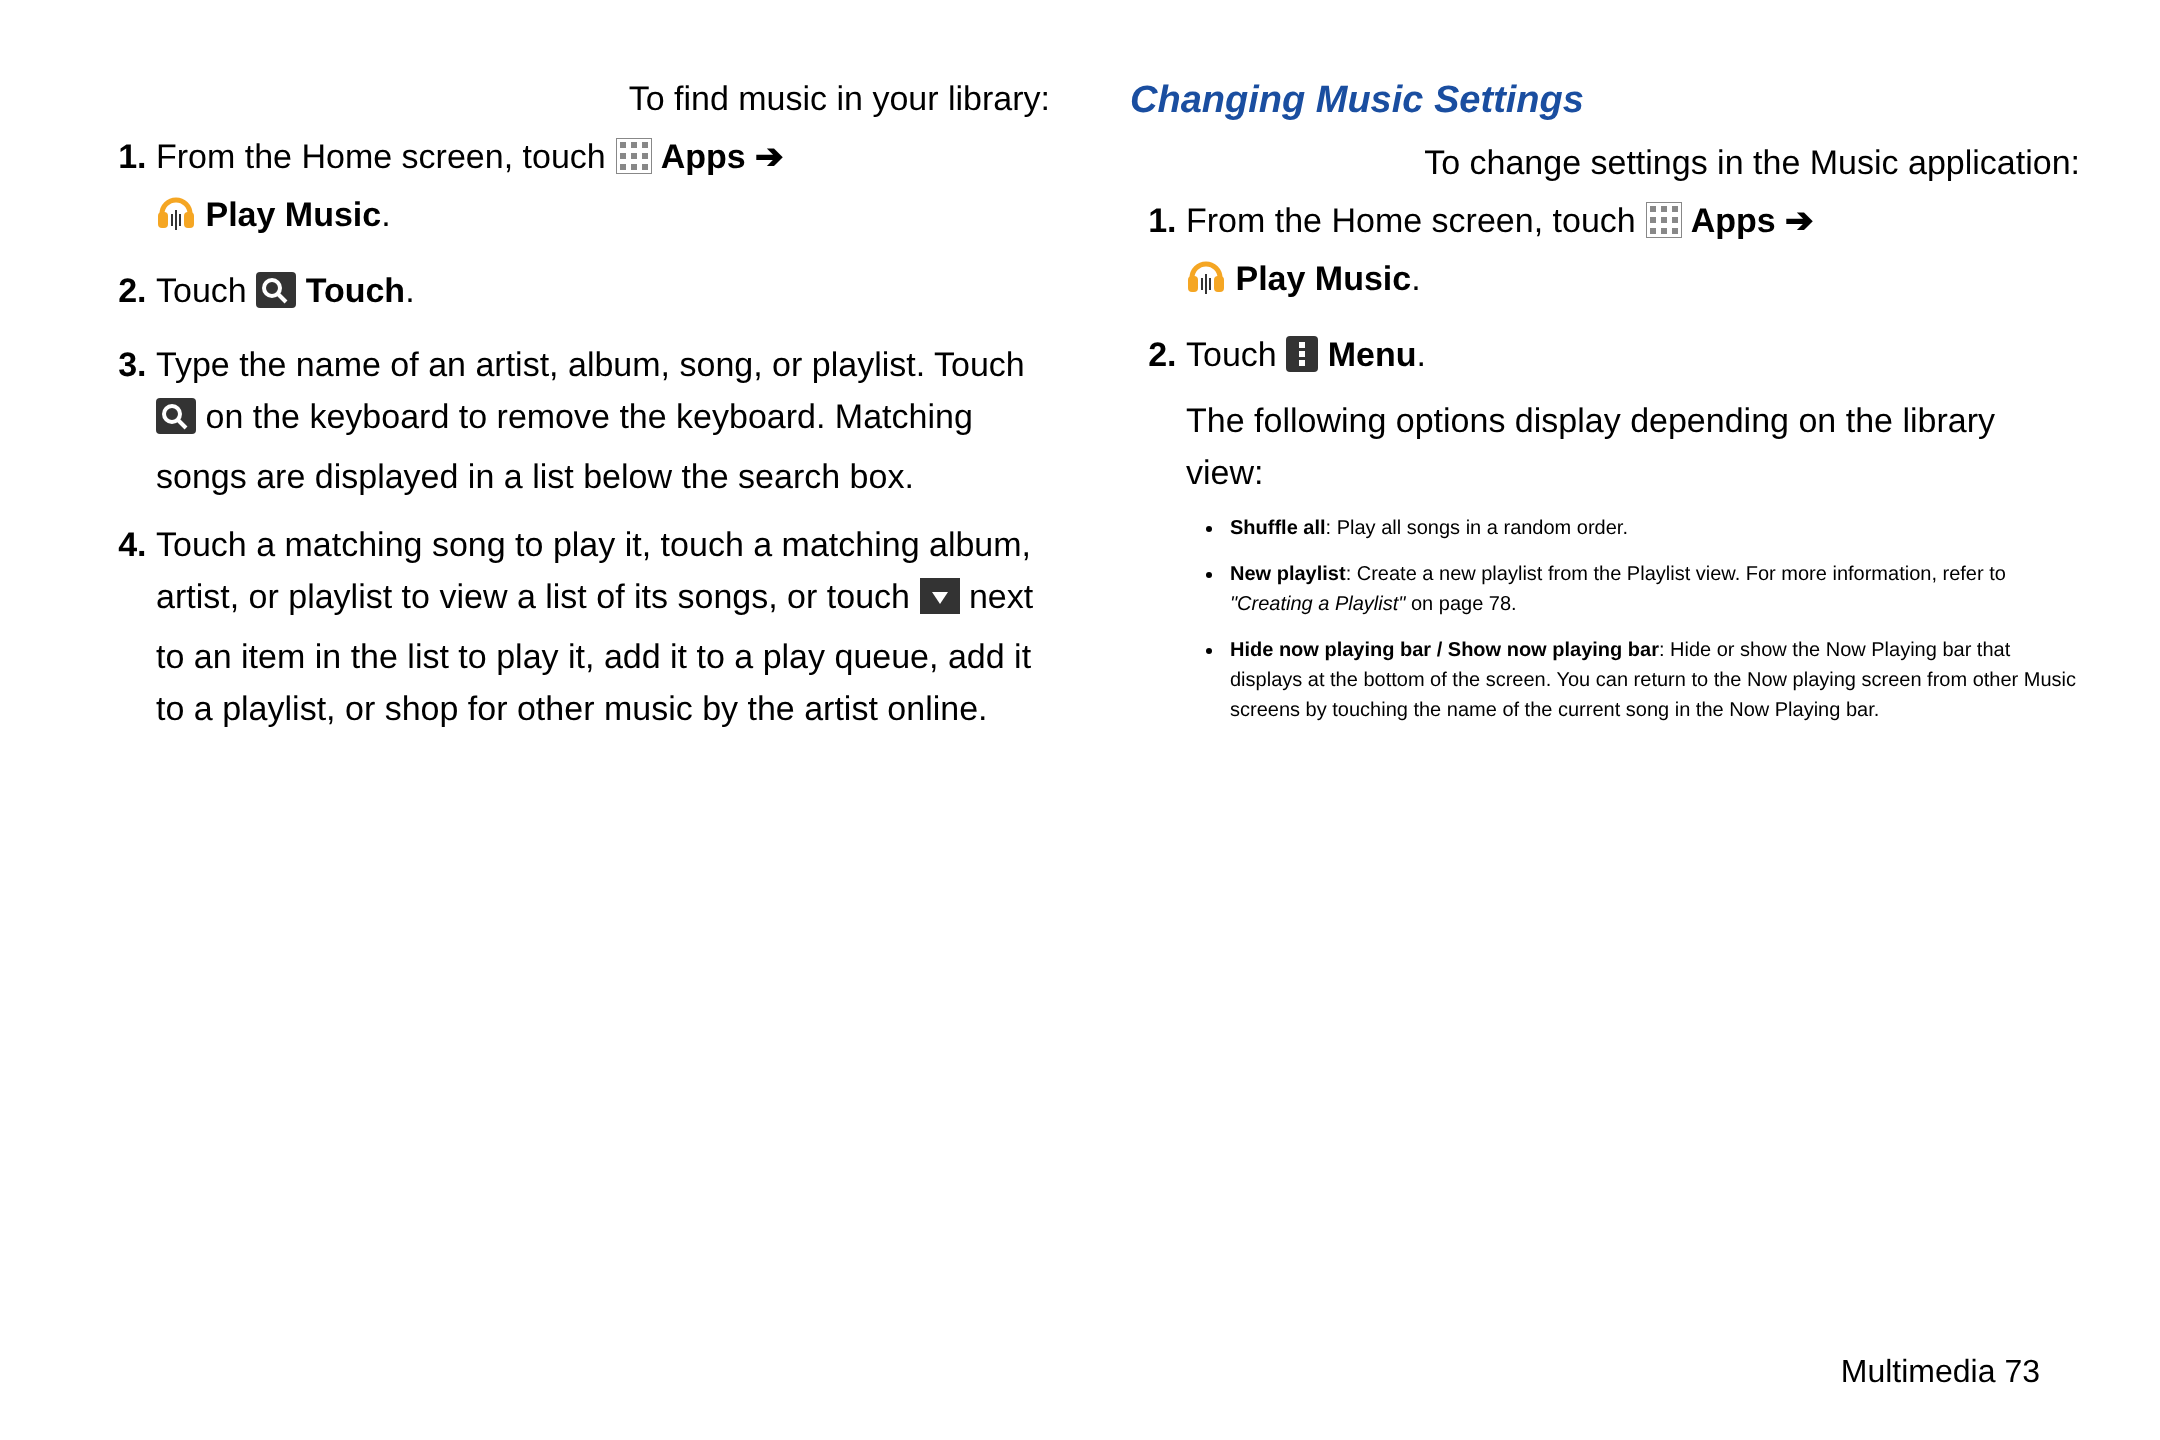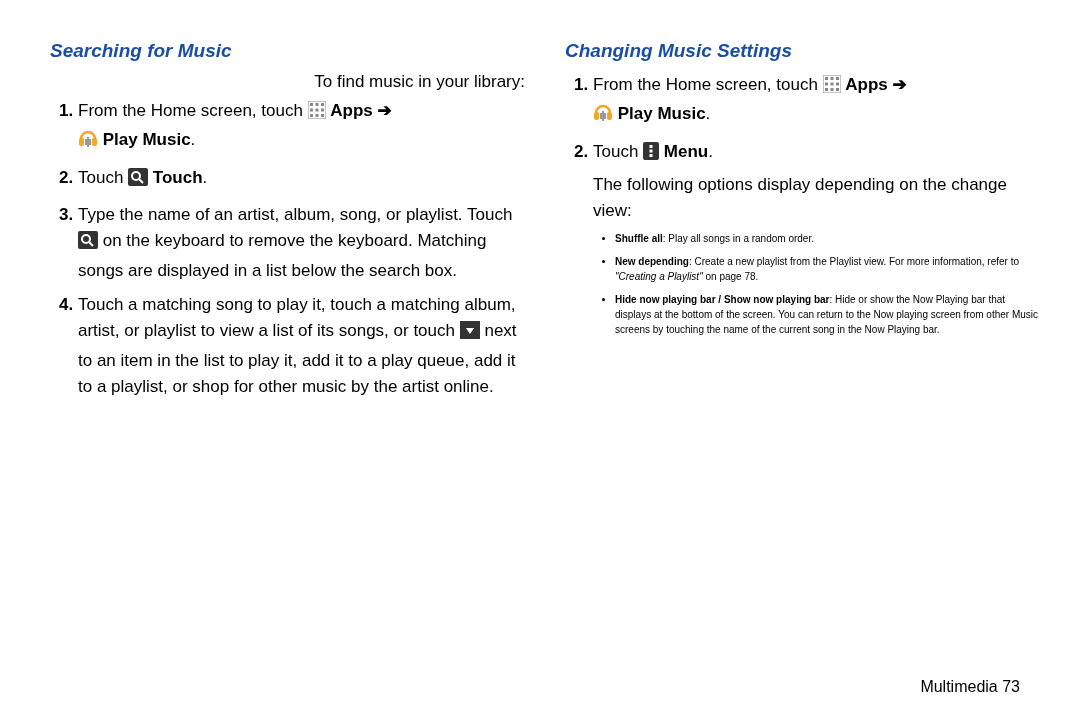--- a/index.html
+++ b/index.html
@@ -71,21 +71,20 @@
     font-size: 16px;
   }
   .footer .sect { }
 </style>
 </head>
 <body>
 
 <div class="page">
 
   <div class="col">
-    <h2 class="section">Searching for Music</h2>
     <p class="intro">To find music in your library:</p>
     <ol class="steps">
       <li>
         <span>From the Home screen, touch </span>
         <span class="icon">
           <svg width="18" height="18">
               <rect x="0" y="0" width="18" height="18" fill="#fff" stroke="#888"></rect>
               <g fill="#888">
                 <rect x="2" y="2" width="3" height="3"></rect>
                 <rect x="7.5" y="2" width="3" height="3"></rect>
@@ -145,20 +144,21 @@
               <path d="M6 7 L14 7 L10 13 Z" fill="#fff"></path>
             </svg>
         </span>
         <span> next to an item in the list to play it, add it to a play queue, add it to a playlist, or shop for other music by the artist online.</span>
       </li>
     </ol>
   </div>
 
   <div class="col">
     <h2 class="section">Changing Music Settings</h2>
+    <p class="intro">To change settings in the Music application:</p>
     <ol class="steps">
       <li>
         <span>From the Home screen, touch </span>
         <span class="icon">
           <svg width="18" height="18">
               <rect x="0" y="0" width="18" height="18" fill="#fff" stroke="#888"></rect>
               <g fill="#888">
                 <rect x="2" y="2" width="3" height="3"></rect>
                 <rect x="7.5" y="2" width="3" height="3"></rect>
                 <rect x="13" y="2" width="3" height="3"></rect>
@@ -191,27 +191,27 @@
         <span>Touch </span>
         <span class="icon">
           <svg width="16" height="18">
               <rect x="0" y="0" width="16" height="18" rx="2" fill="#333"></rect>
               <rect x="6.5" y="3" width="3" height="3" fill="#fff"></rect>
               <rect x="6.5" y="7.5" width="3" height="3" fill="#fff"></rect>
               <rect x="6.5" y="12" width="3" height="3" fill="#fff"></rect>
             </svg>
         </span>
         <span class="bold">Menu</span><span>.</span>
-        <div style="margin-top:4px;">The following options display depending on the change view:</div>
+        <div style="margin-top:4px;">The following options display depending on the library view:</div>
         <ul class="bullets">
           <li>
             <span class="bold">Shuffle all</span><span>: Play all songs in a random order.</span>
           </li>
           <li>
-            <span class="bold">New depending</span><span>: Create a new playlist from the Playlist view. For more information, refer to </span><span class="ref-italic">"Creating a Playlist"</span><span> on page 78.</span>
+            <span class="bold">New playlist</span><span>: Create a new playlist from the Playlist view. For more information, refer to </span><span class="ref-italic">"Creating a Playlist"</span><span> on page 78.</span>
           </li>
           <li>
             <span class="bold">Hide now playing bar / Show now playing bar</span><span>: Hide or show the Now Playing bar that displays at the bottom of the screen. You can return to the Now playing screen from other Music screens by touching the name of the current song in the Now Playing bar.</span>
           </li>
         </ul>
       </li>
     </ol>
   </div>
 
 </div>

